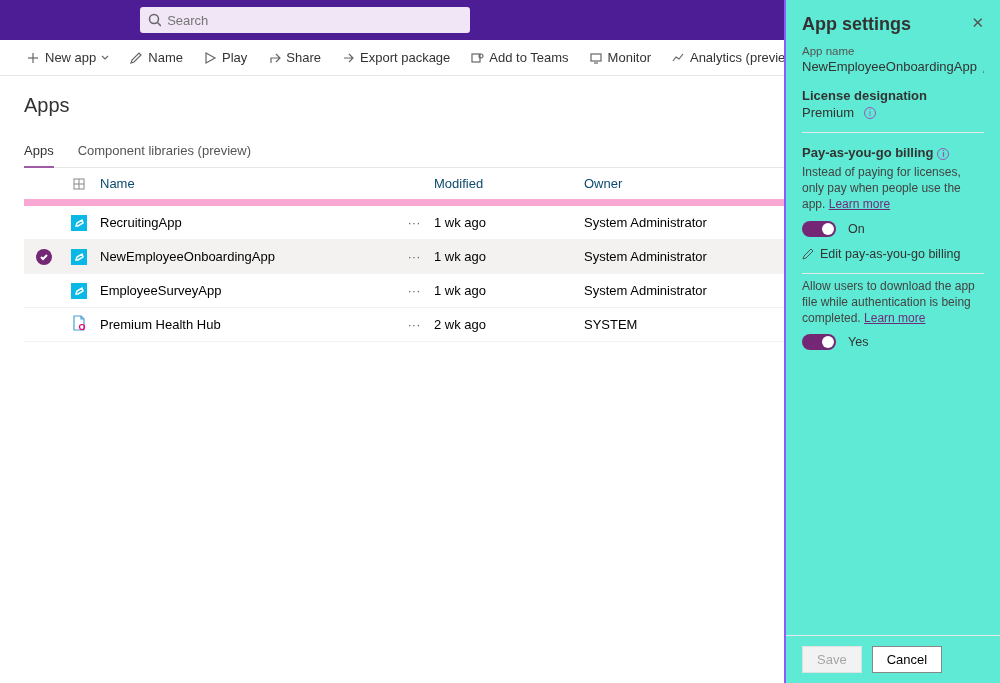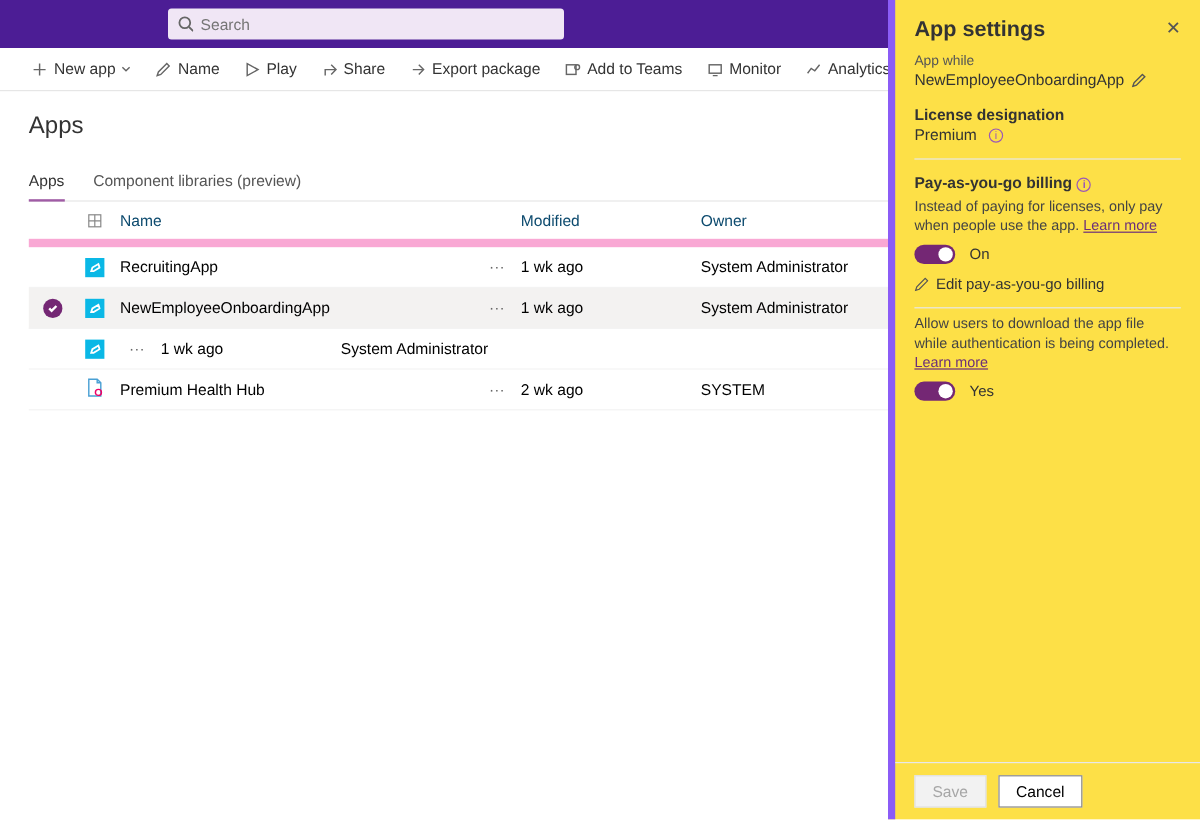--- a/index.html
+++ b/index.html
@@ -38,21 +38,21 @@
 .trow { display: flex; align-items: center; height: 34px; border-bottom: 1px solid #f3f3f3; }
 .trow.selected { background: #f3f2f1; }
 .app-icon { width: 16px; height: 16px; background: #0ab8e6; display: flex; align-items: center; justify-content: center; }
 .app-icon svg { width: 10px; height: 10px; stroke: #fff; fill: none; stroke-width: 1.5; }
 .file-icon svg { width: 16px; height: 16px; fill: none; stroke: #4aa0d4; stroke-width: 1.2; }
 .chk-circle { width: 16px; height: 16px; border-radius: 50%; background: #742774; display: flex; align-items: center; justify-content: center; }
 .chk-circle svg { width: 10px; height: 10px; stroke: #fff; fill: none; stroke-width: 2; }
 .view-icon svg { width: 14px; height: 14px; stroke: #888; fill: none; stroke-width: 1; }
 
 
-.panel { position: absolute; top: 0; right: 0; width: 260px; height: 100%; background: #fde047; border-left: 6px solid #8b5cf6; display: flex; flex-direction: column; }
+.panel { position: absolute; top: 0; right: 0; width: 216px; height: 100%; background: #5eead4; border-left: 2px solid #8b5cf6; display: flex; flex-direction: column; }
 .panel-body { padding: 14px 16px; flex: 1; overflow: auto; font-size: 12.5px; color: #333; }
 .panel-hd { display: flex; justify-content: space-between; align-items: flex-start; }
 .panel-hd h2 { font-size: 18px; font-weight: 600; }
 .close-x { cursor: pointer; font-size: 15px; color: #555; }
 .lbl { font-size: 11.5px; color: #555; margin-top: 10px; }
 .val-row { display: flex; align-items: center; gap: 6px; font-size: 13px; margin-top: 2px; }
 .val-row svg.pencil { width: 12px; height: 12px; stroke: #555; fill: none; stroke-width: 1.2; cursor: pointer; }
 .sec-title { font-size: 13px; font-weight: 600; margin-top: 12px; }
 .info-i { display: inline-block; width: 12px; height: 12px; border: 1px solid #9b59b6; border-radius: 50%; color: #9b59b6; font-size: 9px; line-height: 11px; text-align: center; margin-left: 4px; vertical-align: middle; }
 .hr { border: none; border-top: 1px solid #e8e8e8; margin: 12px 0 4px; }
@@ -212,20 +212,21 @@
         </div>
         <div class="trow">
           <div class="col-chk"></div>
           <div class="col-icon">
             <div class="app-icon">
               <svg>
                 <path d="M2 8l1-3 5-3 1 3-5 3z"></path>
               </svg>
             </div>
           </div>
+          <div class="col-name">EmployeeSurveyApp</div>
           <div class="col-more">···</div>
           <div class="col-mod">1 wk ago</div>
           <div class="col-owner">System Administrator</div>
         </div>
         <div class="trow">
           <div class="col-chk"></div>
           <div class="col-icon">
             <div class="file-icon"><svg>
                 <path d="M3 1h7l3 3v11H3z"></path>
                 <path d="M10 1v3h3"></path>
@@ -241,21 +242,21 @@
   </div>
 </div>
 
 <div class="panel">
   <div class="panel-body">
     <div class="panel-hd">
       <h2>App settings</h2>
       <span class="close-x">✕</span>
     </div>
 
-    <div class="lbl">App while</div>
+    <div class="lbl">App name</div>
     <div class="val-row">
       <span>NewEmployeeOnboardingApp</span>
       <svg class="pencil">
           <path d="M1 11l1-3 7-7 2 2-7 7-3 1z"></path>
         </svg>
     </div>
 
     <div class="sec-title" style="margin-top:14px">License designation</div>
     <div class="val-row">
       <span>Premium</span>

